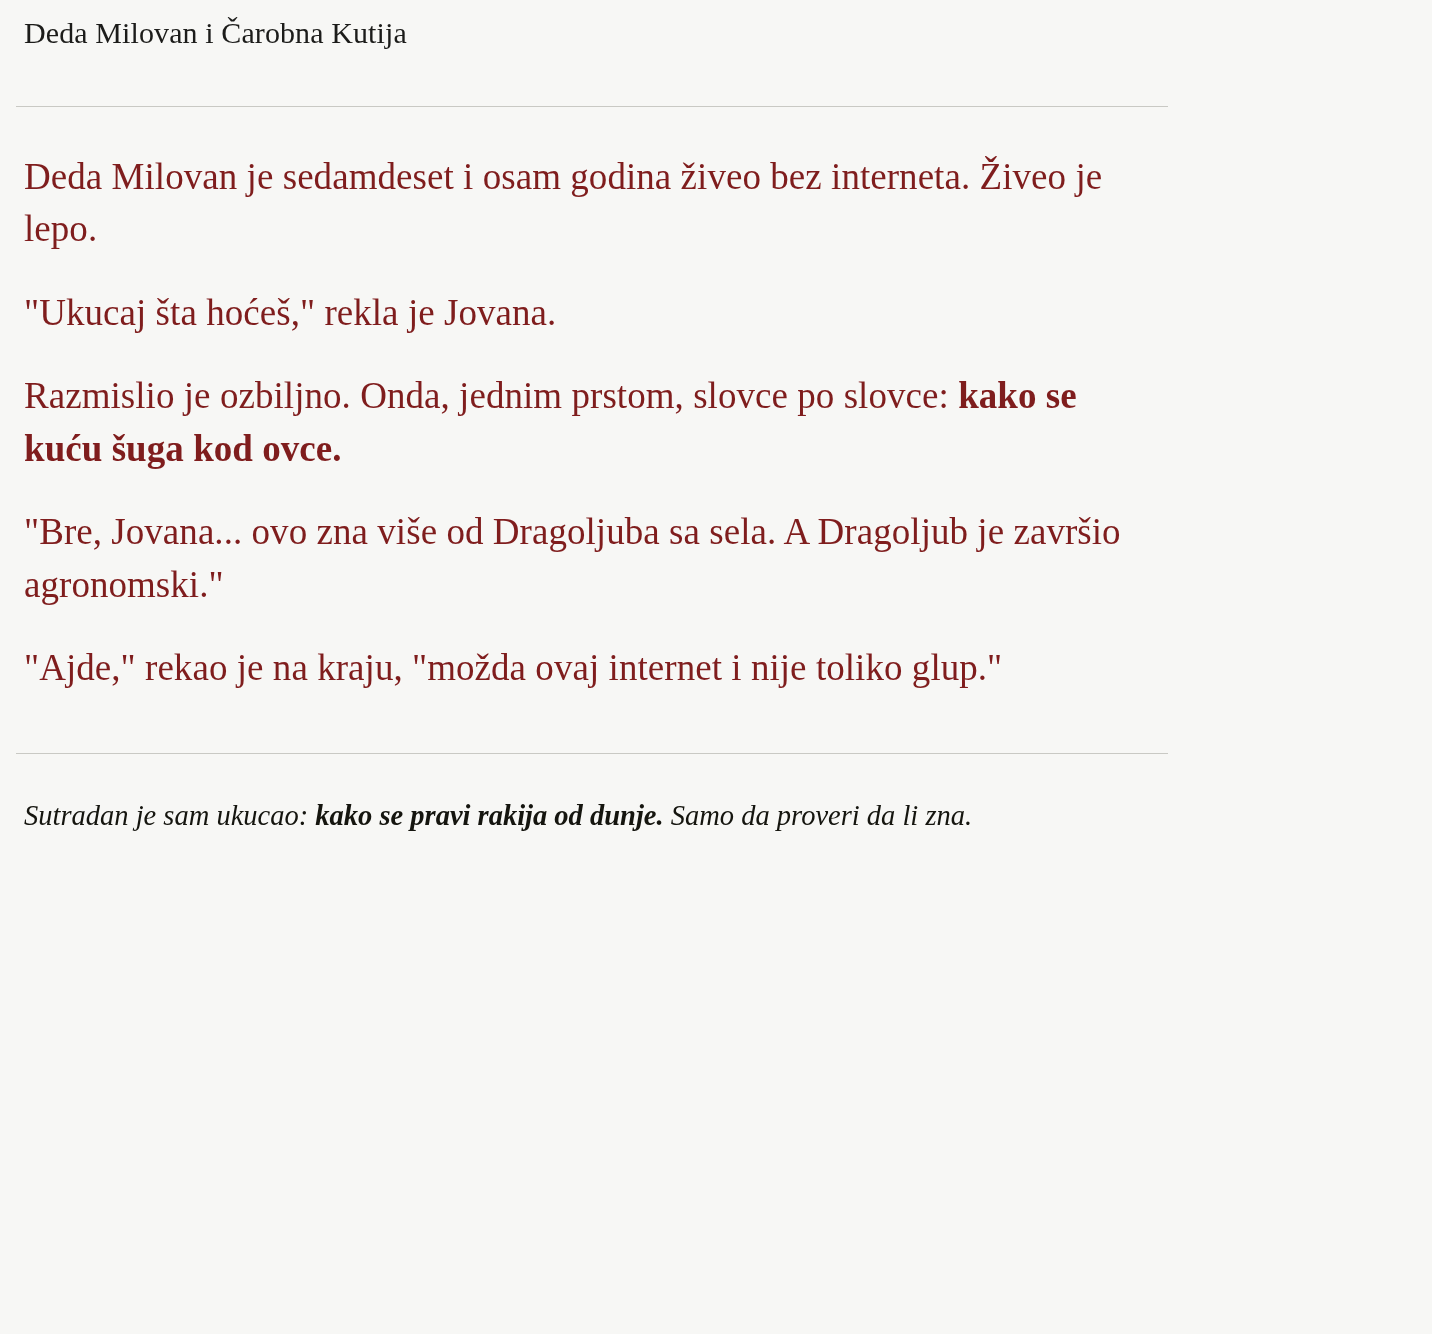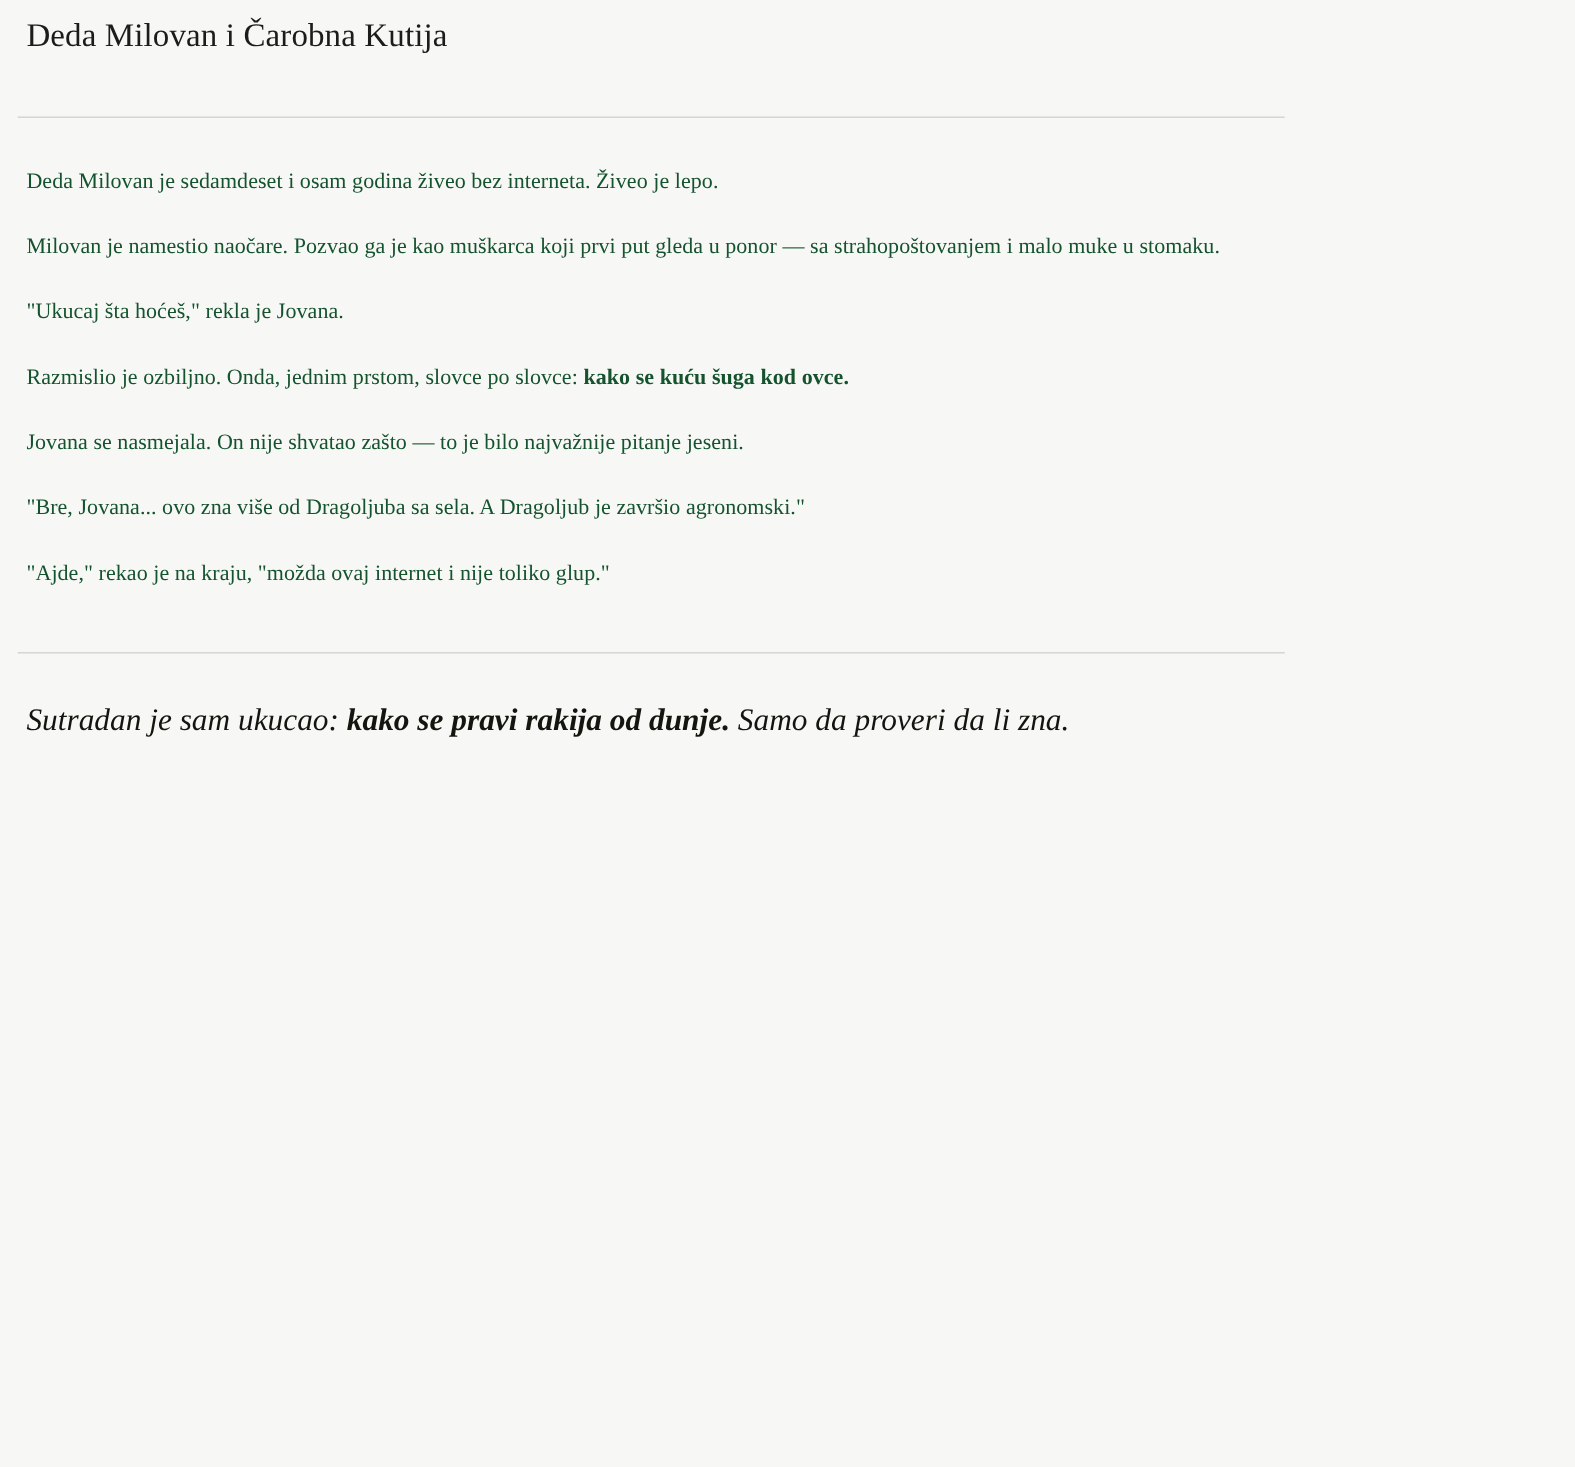--- a/index.html
+++ b/index.html
@@ -40,25 +40,25 @@
     margin: 0 0 0 16px;
     width: calc(100% - 16px);
   }
   .rule-top {
     margin-top: 54px;
   }
   .body-block {
     padding: 0 24px 0 24px;
   }
   p.para {
-    font-size: 20px;
+    font-size: 37px;
     line-height: 1.42;
     margin: 0;
     padding: 31px 0 0 0;
-    color: #14532d;
+    color: #7f1d1d;
     letter-spacing: 0.05px;
   }
   p.para.first {
     padding-top: 44px;
   }
   p.para.italic {
     font-style: italic;
   }
   b.strong {
     font-weight: 700;
@@ -93,27 +93,25 @@
   </div>
 
   <hr class="rule rule-top">
 
   <div class="body-block">
 
     <p class="para first">Deda Milovan je sedamdeset i osam godina živeo bez interneta. Živeo je lepo.</p>
 
 
 
-    <p class="para">Milovan je namestio naočare. Pozvao ga je kao muškarca koji prvi put gleda u ponor — sa strahopoštovanjem i malo muke u stomaku.</p>
 
     <p class="para">"Ukucaj šta hoćeš," rekla je Jovana.</p>
 
     <p class="para"><span>Razmislio je ozbiljno. Onda, jednim prstom, slovce po slovce: </span><b class="strong">kako se kuću šuga kod ovce.</b></p>
 
-    <p class="para">Jovana se nasmejala. On nije shvatao zašto — to je bilo najvažnije pitanje jeseni.</p>
 
 
     <p class="para">"Bre, Jovana... ovo zna više od Dragoljuba sa sela. A Dragoljub je završio agronomski."</p>
 
 
 
     <p class="para">"Ajde," rekao je na kraju, "možda ovaj internet i nije toliko glup."</p>
 
   </div>
 

